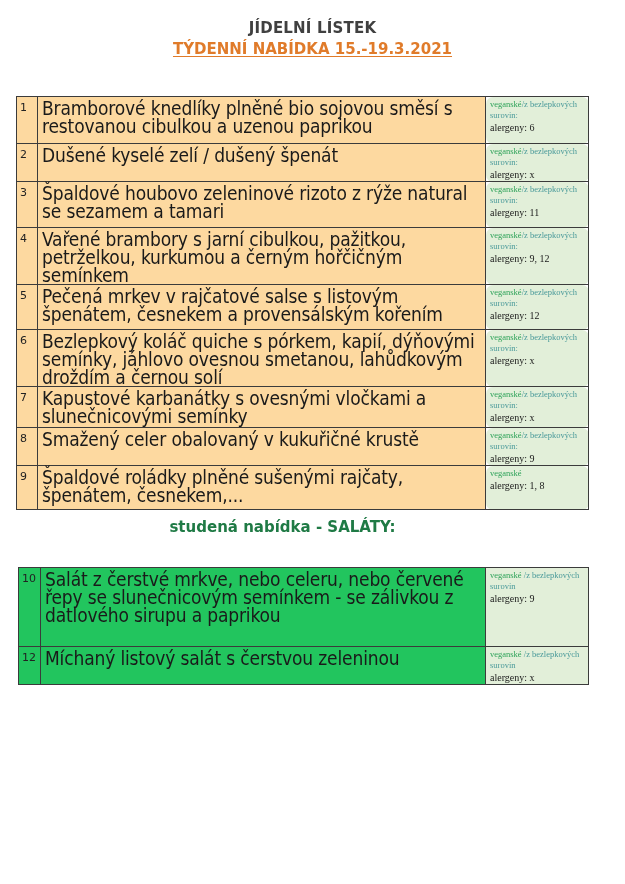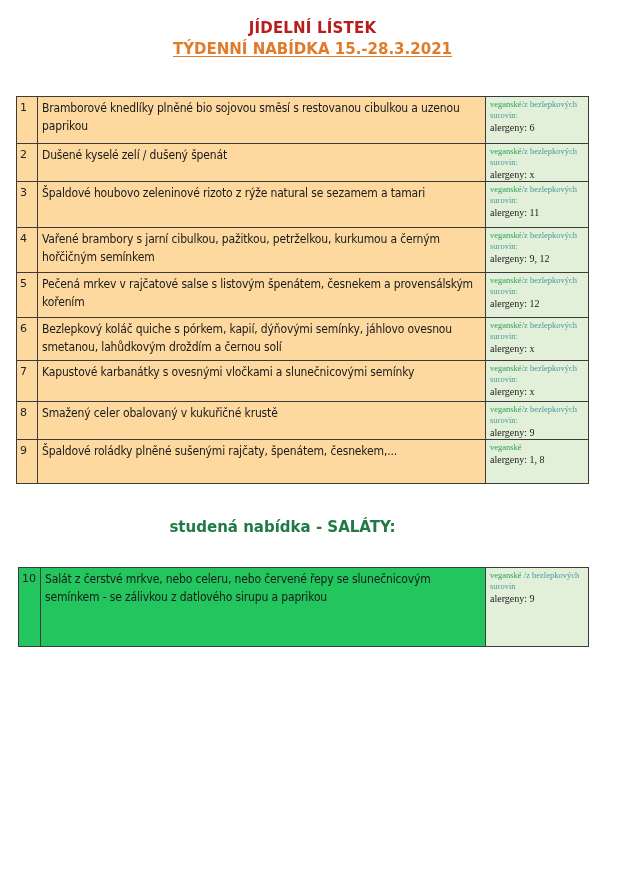--- a/index.html
+++ b/index.html
@@ -1,42 +1,42 @@
 <!DOCTYPE html>
 <html><head>
   <meta charset="utf-8">
   <style>
     html, body { margin: 0; padding: 0; background: #ffffff; }
     body { width: 625px; height: 884px; position: relative; overflow: hidden; font-family: "DejaVu Sans", sans-serif; }
-    .title1 { position: absolute; top: 19px; left: 0; width: 625px; text-align: center; font-family: "DejaVu Sans", sans-serif; font-weight: bold; font-size: 15px; color: #b91c1c; letter-spacing: 0.2px; }
+    .title1 { position: absolute; top: 19px; left: 0; width: 625px; text-align: center; font-family: "DejaVu Sans", sans-serif; font-weight: bold; font-size: 15px; color: #404040; letter-spacing: 0.2px; }
     .title2 { position: absolute; top: 40px; left: 0; width: 625px; text-align: center; font-family: "DejaVu Sans", sans-serif; font-weight: bold; font-size: 15px; color: #e07b2a; text-decoration: underline; text-underline-offset: 2px; }
     .subtitle { position: absolute; top: 518px; left: 0; width: 565px; text-align: center; font-family: "DejaVu Sans", sans-serif; font-weight: bold; font-size: 15px; color: #1f7a45; }
 
     table.menu { position: absolute; border-collapse: collapse; table-layout: fixed; }
     table.menu td { border: 1px solid #3b3b3b; vertical-align: top; padding: 0; }
     #t1 { left: 16px; top: 96px; width: 572px; }
     #t2 { left: 18px; top: 567px; width: 570px; }
 
     .num { font-family: "DejaVu Sans", sans-serif; font-size: 11px; color: #222; padding: 4px 0 0 3px !important; }
-    .dish { font-family: "DejaVu Sans Condensed", "DejaVu Sans", sans-serif; font-size: 12px; line-height: 18px; color: #1a1a1a; padding: 2px 4px 0 4px !important; font-stretch: condensed; letter-spacing: -0.15px; }
+    .dish { font-family: "DejaVu Sans Condensed", "DejaVu Sans", sans-serif; font-size: 19px; line-height: 18px; color: #1a1a1a; padding: 2px 4px 0 4px !important; font-stretch: condensed; letter-spacing: -0.15px; }
     .info { padding: 2px 3px 0 4px !important; font-family: "Liberation Serif", "DejaVu Serif", serif; font-size: 8.5px; line-height: 11px; }
     .info .veg { color: #2fa35a; }
     .info .gf { color: #4a9a9a; }
     .info .alg { color: #1a1a1a; font-size: 10px; line-height: 13px; display: block; }
 
     #t1 .num, #t1 .dish { background: #fdd9a0; }
-    #t1 .info { background: #e2efd9; }
+    #t1 .info { background: #e2efd9; border-radius: 7px; }
     #t2 .num, #t2 .dish { background: #22c55e; }
     #t2 .info { background: #e2efd9; }
   </style>
 </head>
 <body>
 
 <div class="title1">JÍDELNÍ LÍSTEK</div>
-<div class="title2">TÝDENNÍ NABÍDKA 15.-28.3.2021</div>
+<div class="title2">TÝDENNÍ NABÍDKA 15.-19.3.2021</div>
 
 <table class="menu" id="t1">
   <colgroup>
       <col style="width:21px">
       <col style="width:448px">
       <col style="width:103px">
     </colgroup>
   <tbody>
     <tr style="height:47px">
       <td class="num">1</td>
@@ -93,14 +93,19 @@
       <col style="width:22px">
       <col style="width:445px">
       <col style="width:103px">
     </colgroup>
   <tbody>
     <tr style="height:79px">
       <td class="num">10</td>
       <td class="dish">Salát z čerstvé mrkve, nebo celeru, nebo červené řepy se slunečnicovým semínkem - se zálivkou z datlového sirupu a paprikou</td>
       <td class="info"><span class="veg">veganské </span><span class="gf">/z bezlepkových surovin</span><span class="alg">alergeny: 9</span></td>
     </tr>
+    <tr style="height:37px">
+      <td class="num">12</td>
+      <td class="dish">Míchaný listový salát s čerstvou zeleninou</td>
+      <td class="info"><span class="veg">veganské </span><span class="gf">/z bezlepkových surovin</span><span class="alg">alergeny: x</span></td>
+    </tr>
   </tbody>
 </table>
 
 </body></html>

